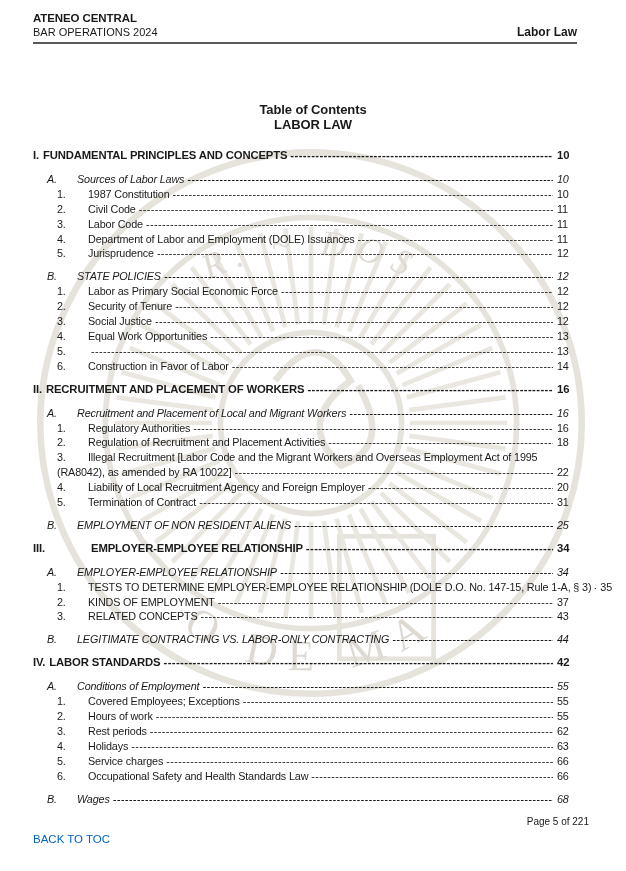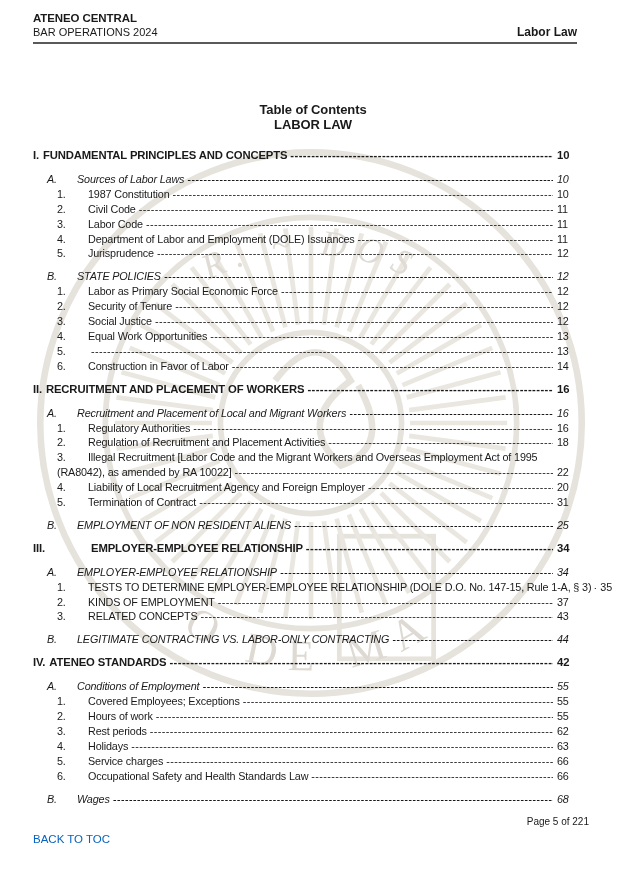--- a/index.html
+++ b/index.html
@@ -309,21 +309,21 @@
       <div class="group">
         <div class="row letter-row">
           <span class="lbl">B.</span>
           <span class="txt">LEGITIMATE CONTRACTING VS. LABOR-ONLY CONTRACTING</span>
           <span class="leader"></span>
           <span class="pg">44</span>
         </div>
       </div>
       <div class="row sec-row">
         <span class="lbl">IV.</span>
-        <span class="txt">ATENEO STANDARDS</span>
+        <span class="txt">LABOR STANDARDS</span>
         <span class="leader"></span>
         <span class="pg">42</span>
       </div>
       <div class="group">
         <div class="row letter-row">
           <span class="lbl">A.</span>
           <span class="txt">Conditions of Employment</span>
           <span class="leader"></span>
           <span class="pg">55</span>
         </div>

